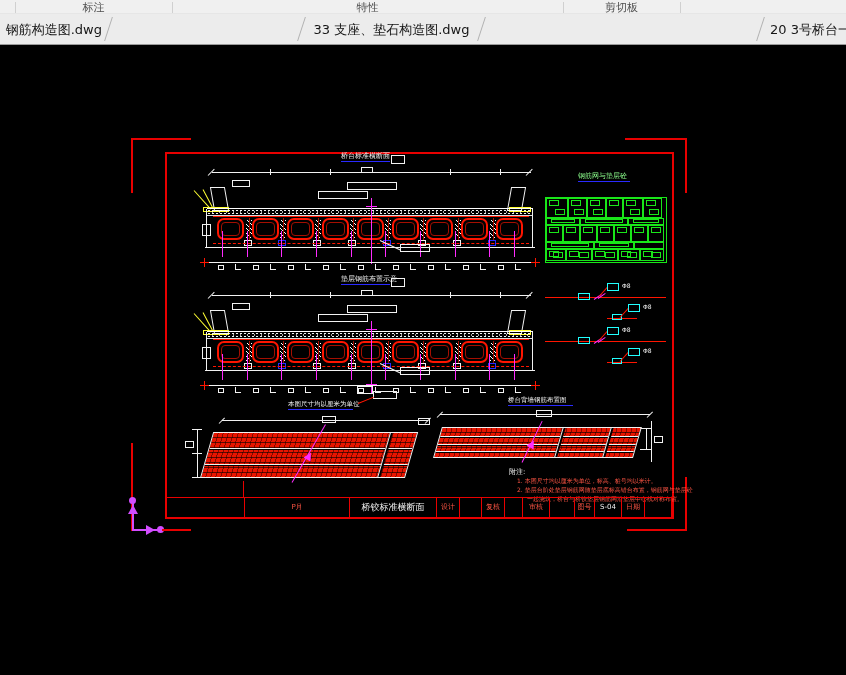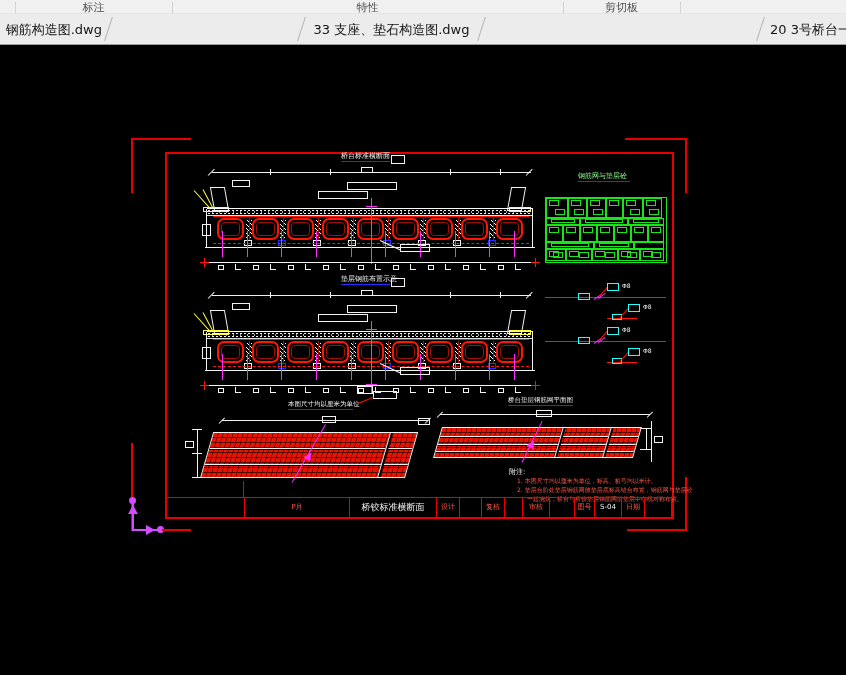--- a/index.html
+++ b/index.html
@@ -394,21 +394,21 @@
       <div style="position: absolute; left: 185px; top: 441px; width: 9px; height: 7px; border: 1px solid rgb(242, 242, 242);"></div>
       <div class="redhatch" style="position: absolute; left: 200px; top: 432px; width: 205px; height: 46px; border: 1px solid rgb(242, 242, 242); transform: skewX(-16deg); transform-origin: left bottom; overflow: hidden;">
         <div style="position: absolute; left: 0px; top: 15px; width: 100%; height: 2px; background: rgb(0, 0, 0); border-top: 1px solid rgb(242, 242, 242);"></div>
         <div style="position: absolute; left: 0px; top: 31px; width: 100%; height: 2px; background: rgb(0, 0, 0); border-top: 1px solid rgb(242, 242, 242);"></div>
         <div style="position: absolute; left: 176px; top: 0px; width: 3px; height: 100%; background: rgb(0, 0, 0); border-left: 1px solid rgb(242, 242, 242);"></div>
       </div>
       <div style="position: absolute; left: 292px; top: 482px; width: 67px; height: 1px; background: rgb(255, 43, 255); transform-origin: left center; transform: rotate(-60deg);"></div>
       <div style="position: absolute; left: 305px; top: 452px; width: 0px; height: 0px; border-left: 4px solid transparent; border-right: 4px solid transparent; border-bottom: 8px solid rgb(255, 43, 255); transform: rotate(30deg);"></div>
       <div style="position: absolute; left: 373px; top: 391px; width: 24px; height: 8px; border: 1px solid rgb(242, 242, 242);"></div>
       <div style="position: absolute; left: 358px; top: 403px; width: 17px; height: 1px; background: rgb(255, 21, 0); transform-origin: left center; transform: rotate(-22deg);"></div>
-      <div style="position: absolute; left: 508px; top: 397px; font-size: 6.5px; line-height: 7.5px; color: rgb(242, 242, 242); white-space: nowrap;">桥台垫层钢筋网平面图</div>
+      <div style="position: absolute; left: 508px; top: 397px; font-size: 6.5px; line-height: 7.5px; color: rgb(242, 242, 242); white-space: nowrap;">桥台背墙钢筋布置图</div>
       <div style="position: absolute; left: 508px; top: 405px; width: 65px; height: 1px; background: rgb(42, 42, 255);"></div>
       <div style="position: absolute; left: 440px; top: 414px; width: 210px; height: 1px; background: rgb(242, 242, 242);"></div>
       <div style="position: absolute; left: 437px; top: 417px; width: 8px; height: 1px; background: rgb(242, 242, 242); transform-origin: left center; transform: rotate(-45deg);"></div>
       <div style="position: absolute; left: 647px; top: 417px; width: 8px; height: 1px; background: rgb(242, 242, 242); transform-origin: left center; transform: rotate(-45deg);"></div>
       <div style="position: absolute; left: 536px; top: 410px; width: 16px; height: 7px; border: 1px solid rgb(242, 242, 242);"></div>
       <div style="position: absolute; left: 651px; top: 421px; width: 1px; height: 41px; background: rgb(242, 242, 242);"></div>
       <div style="position: absolute; left: 654px; top: 436px; width: 9px; height: 7px; border: 1px solid rgb(242, 242, 242);"></div>
       <div style="position: absolute; left: 640px; top: 428px; width: 12px; height: 1px; background: rgb(242, 242, 242);"></div>
       <div style="position: absolute; left: 640px; top: 449px; width: 12px; height: 1px; background: rgb(242, 242, 242);"></div>
       <div style="position: absolute; left: 646px; top: 428px; width: 1px; height: 21px; background: rgb(242, 242, 242);"></div>

